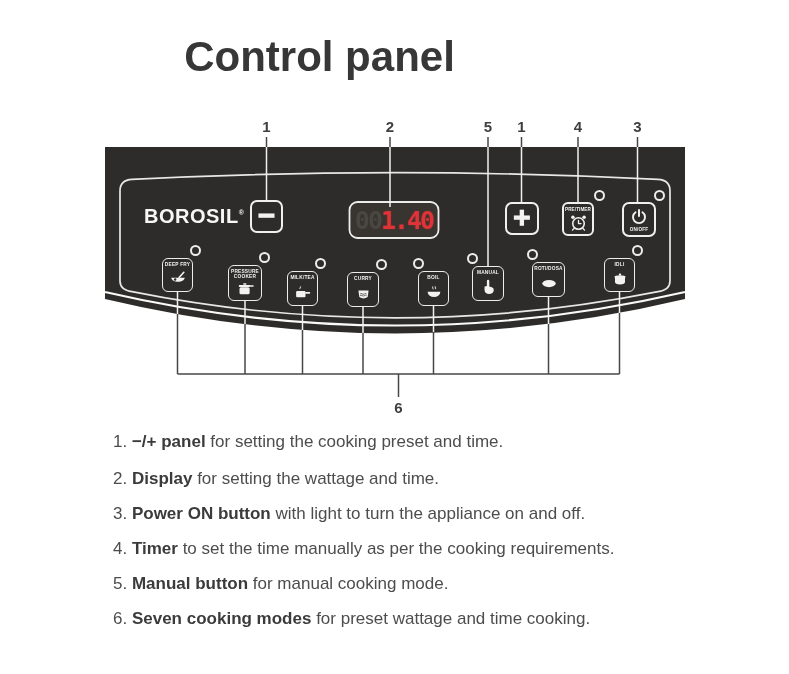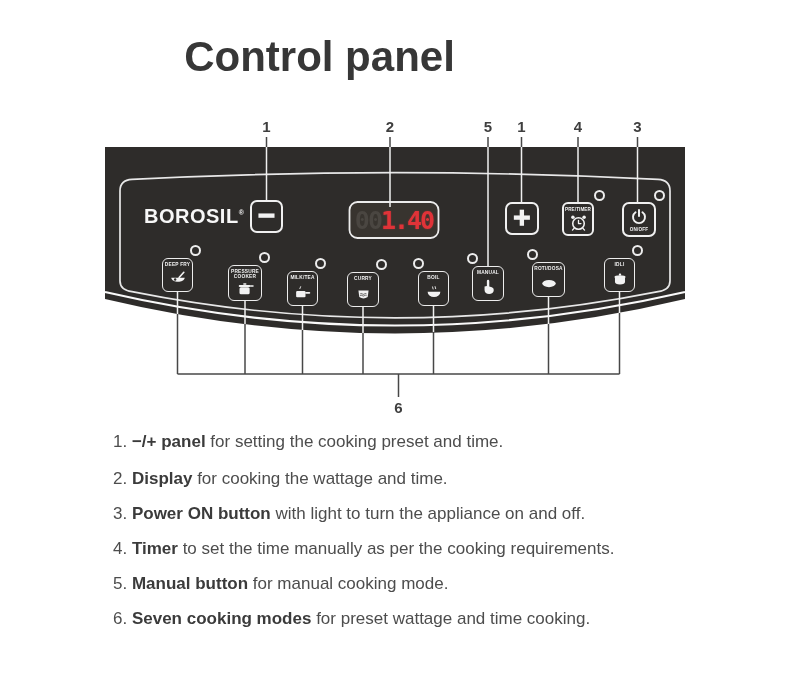--- a/index.html
+++ b/index.html
@@ -128,21 +128,21 @@
     <svg viewBox="0 0 24 24" width="18" height="18" style="margin-bottom:1px">
       <path d="M12,2.6 v8.2" stroke="#f2f2f2" stroke-width="2.6" stroke-linecap="round" fill="none"></path>
       <path d="M7.4,5.6 a8,8 0 1 0 9.2,0" fill="none" stroke="#f2f2f2" stroke-width="2.6" stroke-linecap="round"></path>
     </svg>
     <span class="tiny-label oo-label">ON/OFF</span>
   </div>
   <div class="led abs" style="left:654px;top:190px"></div>
 
   <div>
     <div class="legend-row" style="top:432px"><span>1.</span> <span class="b">−/+ panel</span><span> for setting the cooking preset and time.</span></div>
-    <div class="legend-row" style="top:469px"><span>2.</span> <span class="b">Display</span><span> for cooking the wattage and time.</span></div>
+    <div class="legend-row" style="top:469px"><span>2.</span> <span class="b">Display</span><span> for setting the wattage and time.</span></div>
     <div class="legend-row" style="top:504px"><span>3.</span> <span class="b">Power ON button</span><span> with light to turn the appliance on and off.</span></div>
     <div class="legend-row" style="top:539px"><span>4.</span> <span class="b">Timer</span><span> to set the time manually as per the cooking requirements.</span></div>
     <div class="legend-row" style="top:574px"><span>5.</span> <span class="b">Manual button</span><span> for manual cooking mode.</span></div>
     <div class="legend-row" style="top:609px"><span>6.</span> <span class="b">Seven cooking modes</span><span> for preset wattage and time cooking.</span></div>
   </div>
 
 <div class="mode-btn" style="left: 162px; top: 258px; width: 31px; height: 34px;">
       <div class="led" style="top: -14.5px; left: 26.5px;"></div>
       <span class="mode-label">DEEP FRY</span>
       <span class="mode-icon">

